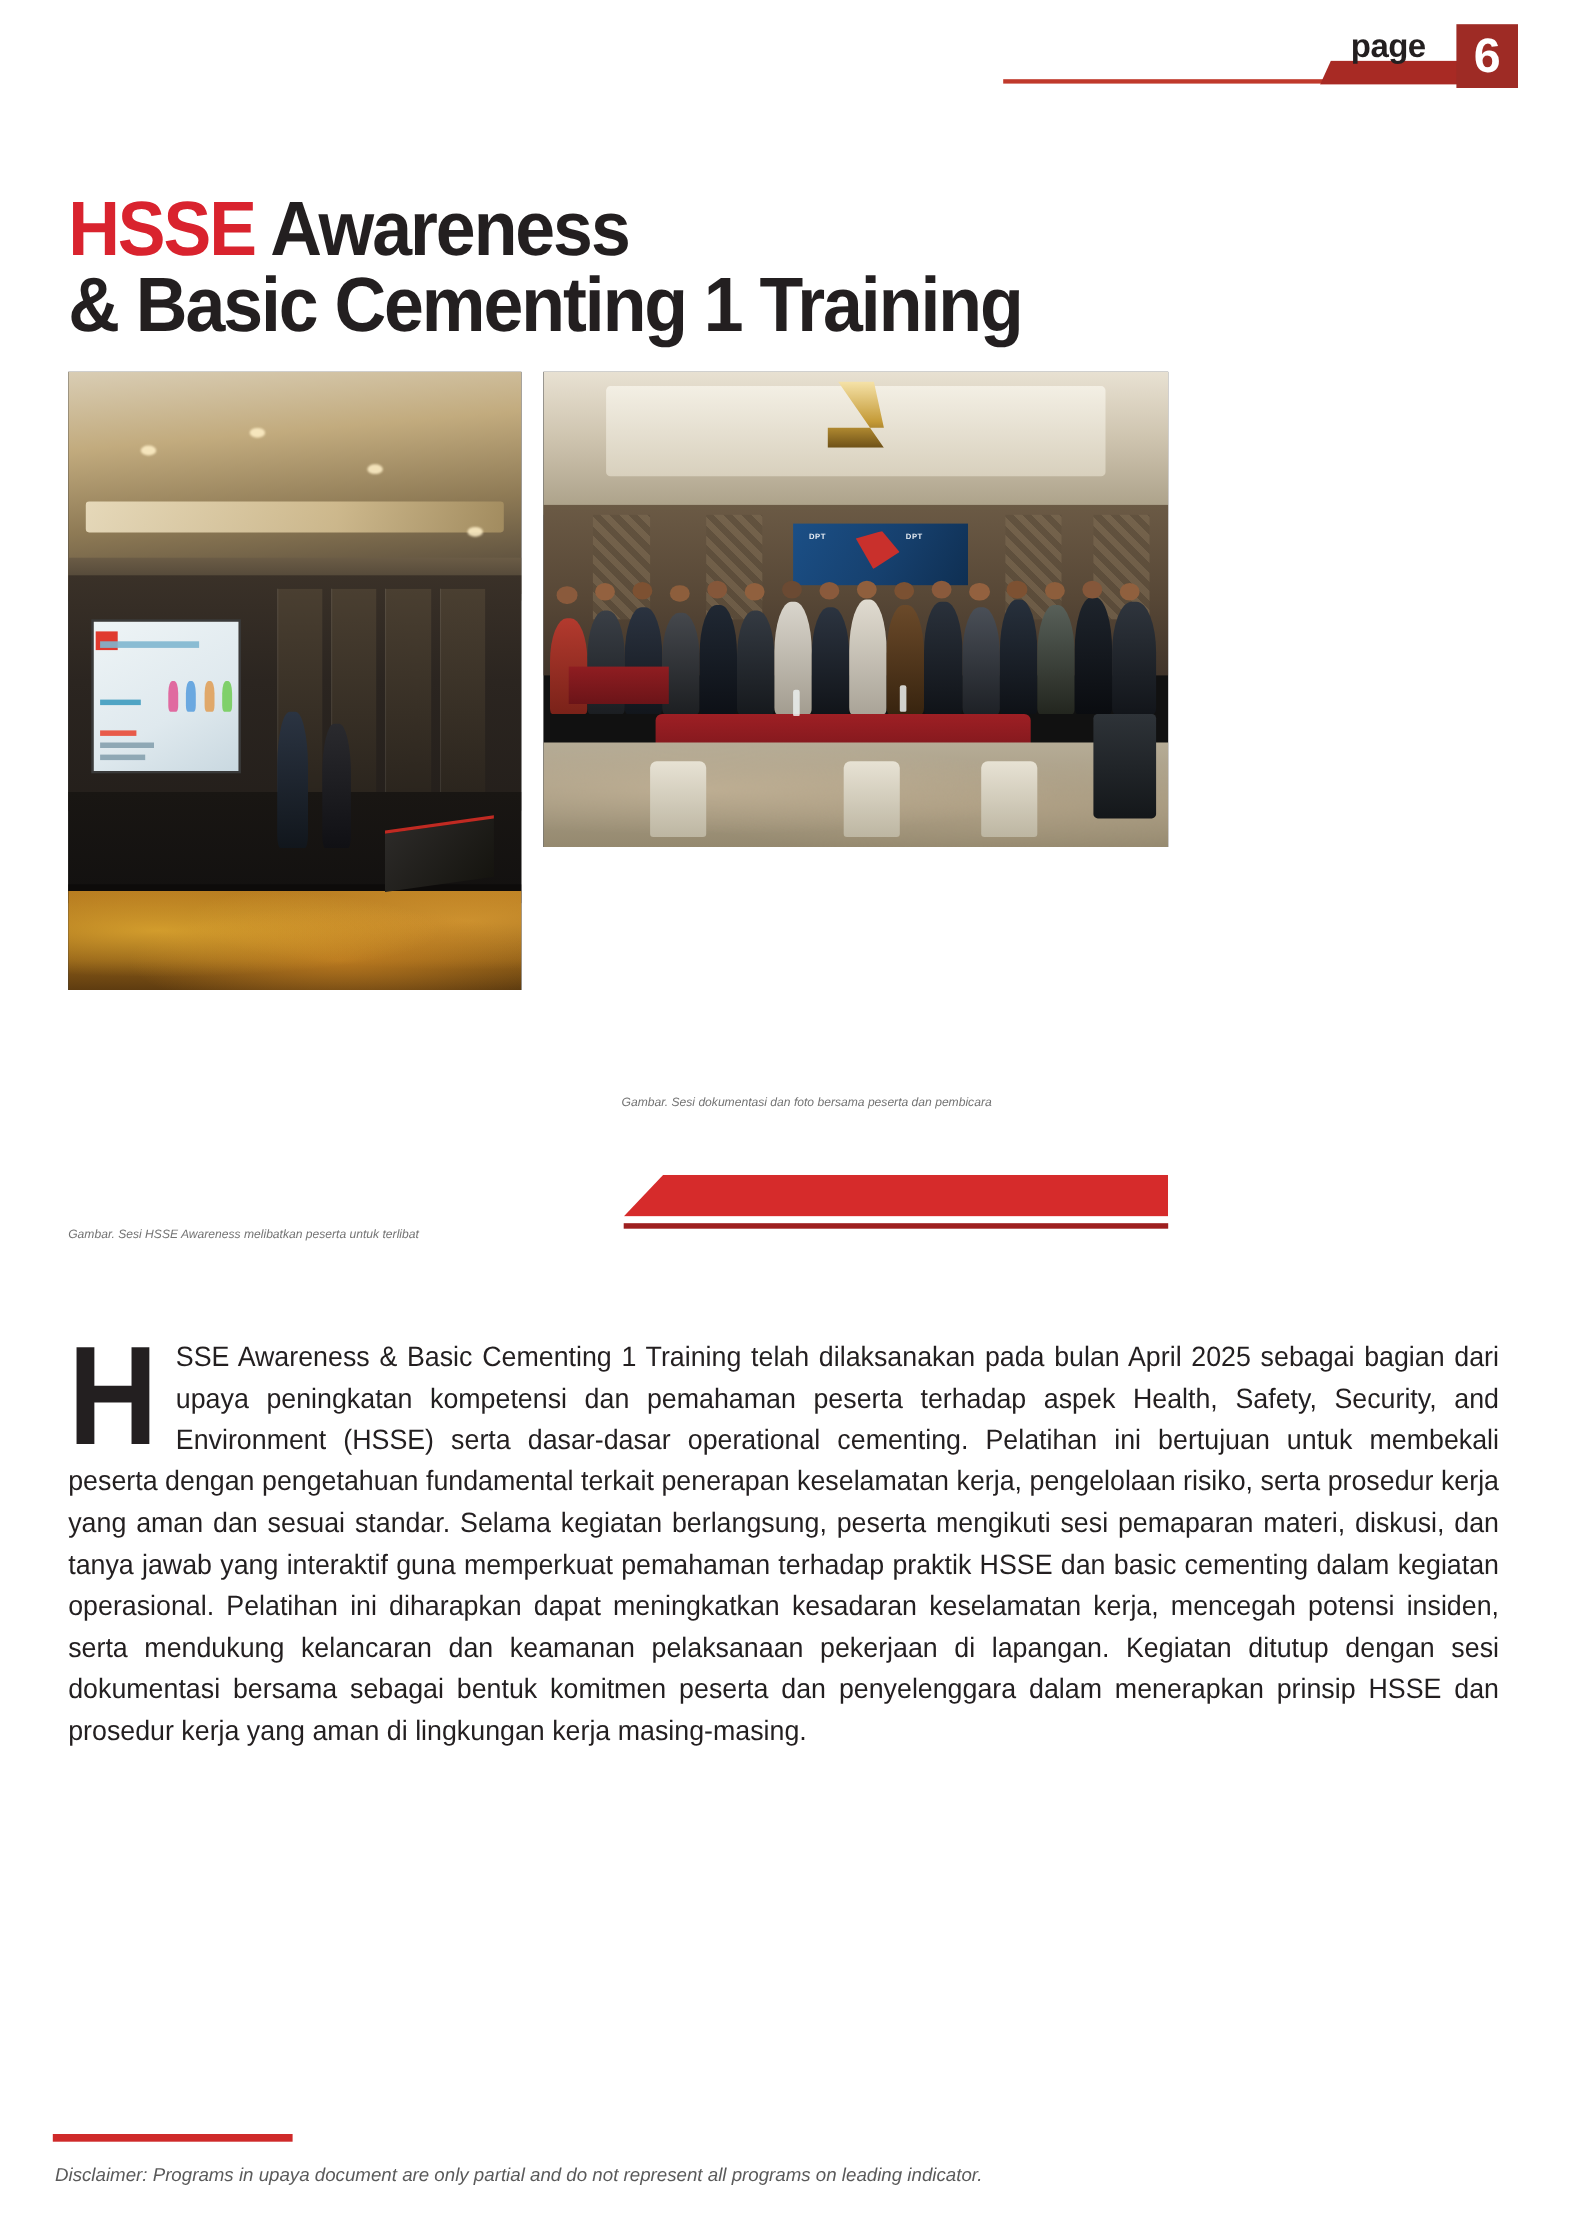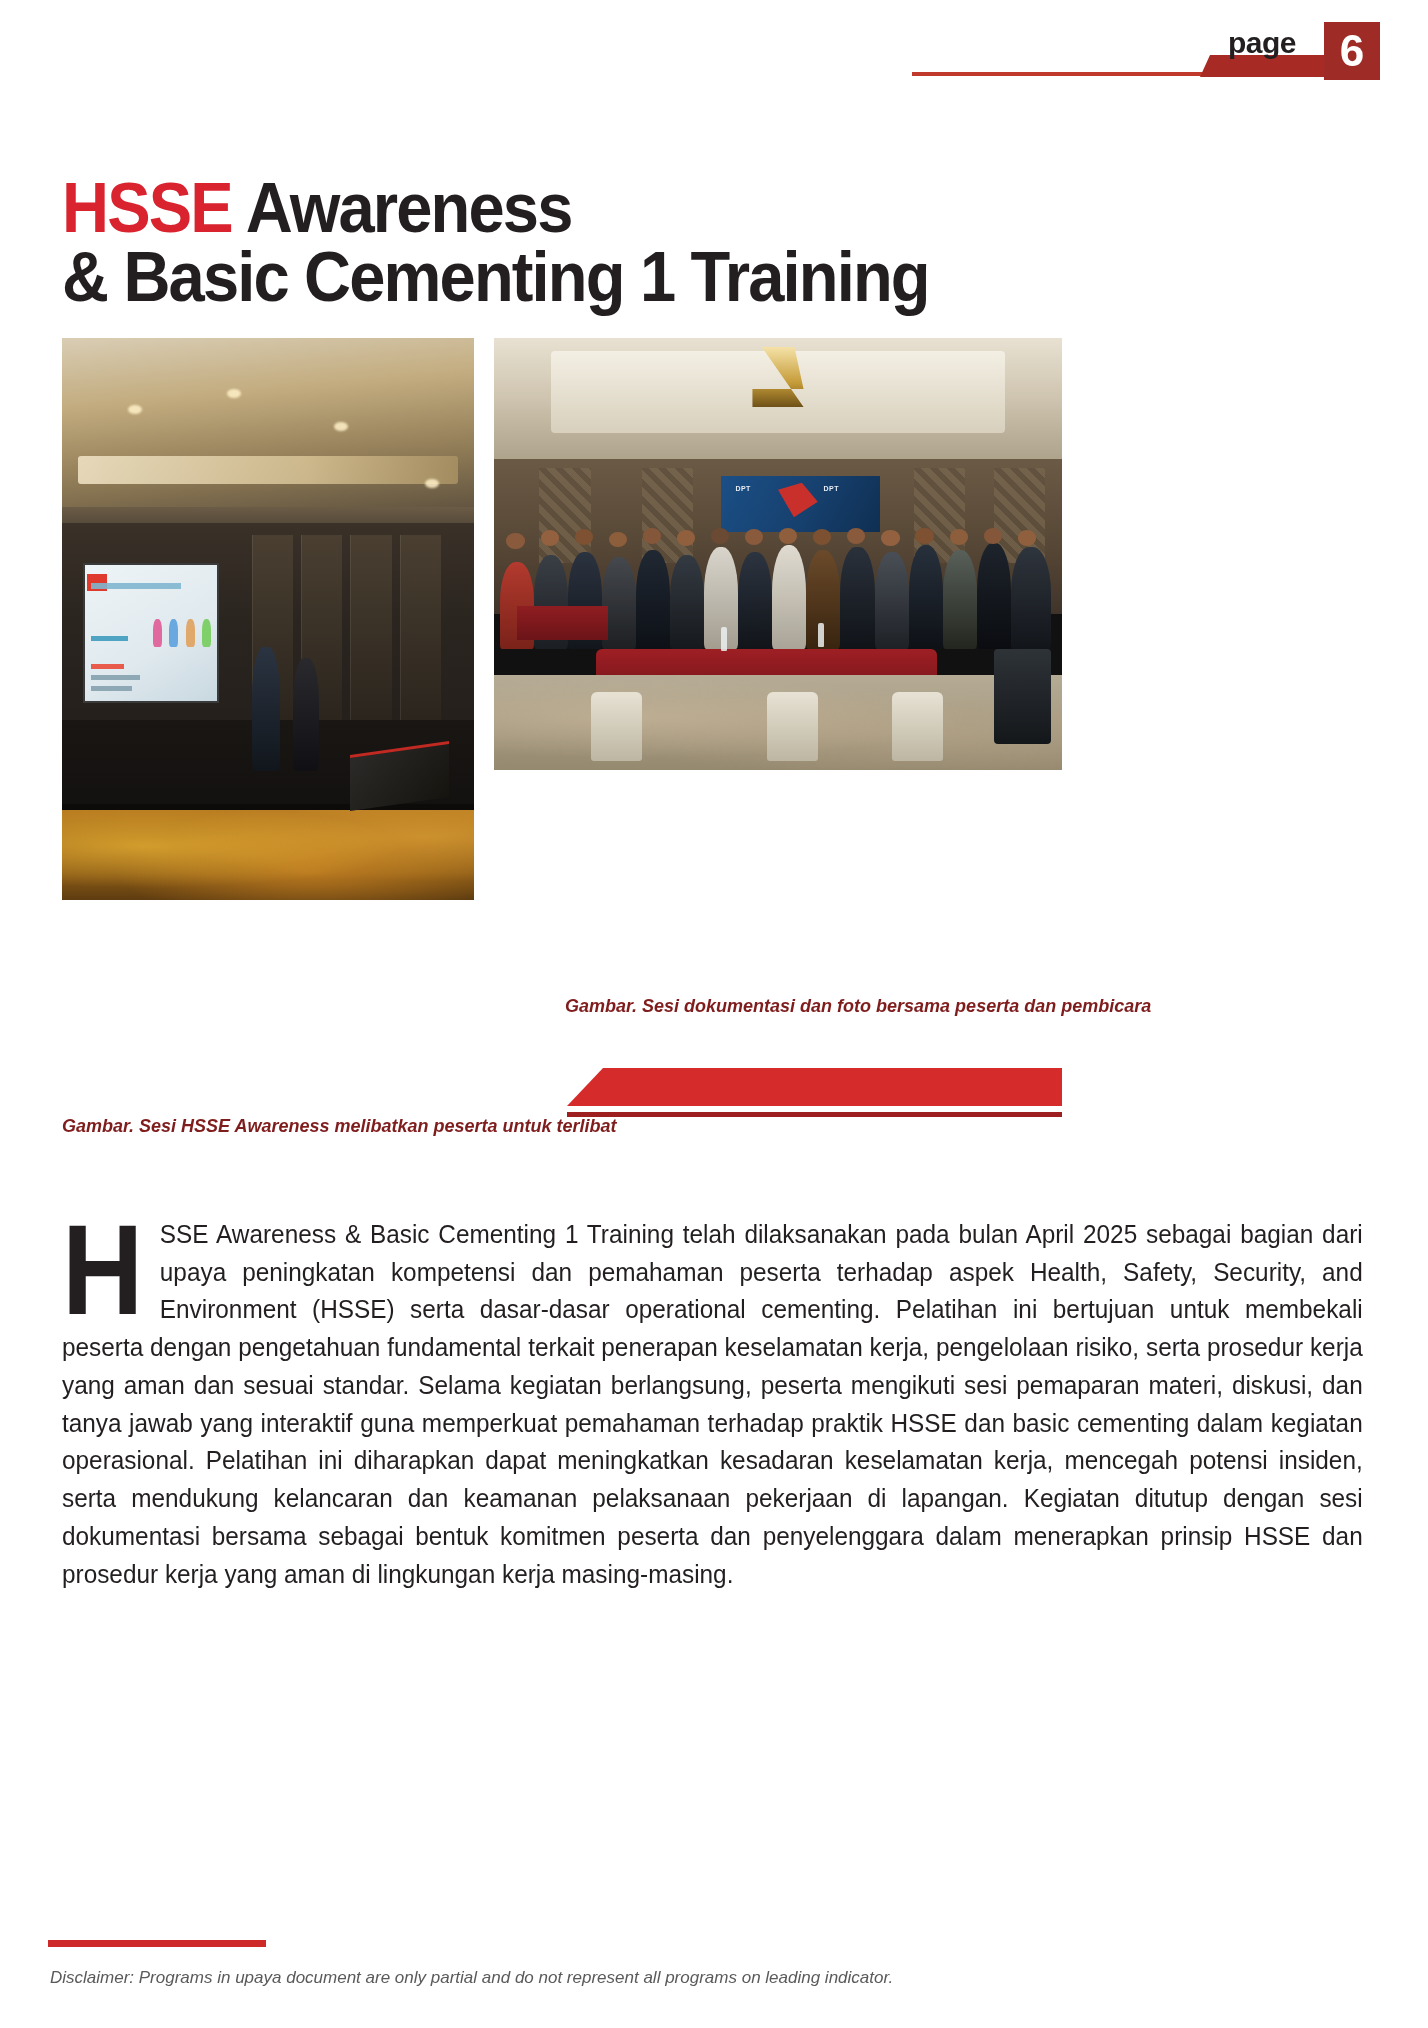--- a/index.html
+++ b/index.html
@@ -178,22 +178,22 @@
     background:linear-gradient(180deg,#e7e2d4,#bdb6a2);
     border-radius:6px 6px 3px 3px;
   }
   .pr-bottle{ position:absolute; width:6px; height:24px; border-radius:2px 2px 1px 1px; background:rgba(235,240,238,.85); }
   .pr-bag{ position:absolute; right:2%; bottom:6%; width:10%; height:22%; background:linear-gradient(180deg,#2e3338,#14171a); border-radius:4px; }
 
   
   .caption{
     position:absolute;
     font-family:"Liberation Sans", sans-serif;
-    font-style:italic; font-weight:bold;
-    font-size:18px; color:#7f1d1d; white-space:nowrap;
+    font-style:italic; font-weight:normal;
+    font-size:11px; color:#737373; white-space:nowrap;
   }
   .caption-right{ left:565px; top:996px; }
   .caption-left{ left:62px; top:1116px; }
 
   
   .banner-wrap{ position:absolute; left:567px; top:1068px; width:495px; height:52px; }
   .banner-para{
     position:absolute; left:0; top:0; width:495px; height:38px;
     background:#d62b2b;
     clip-path:polygon(36px 0, 100% 0, 100% 100%, 0 100%);

